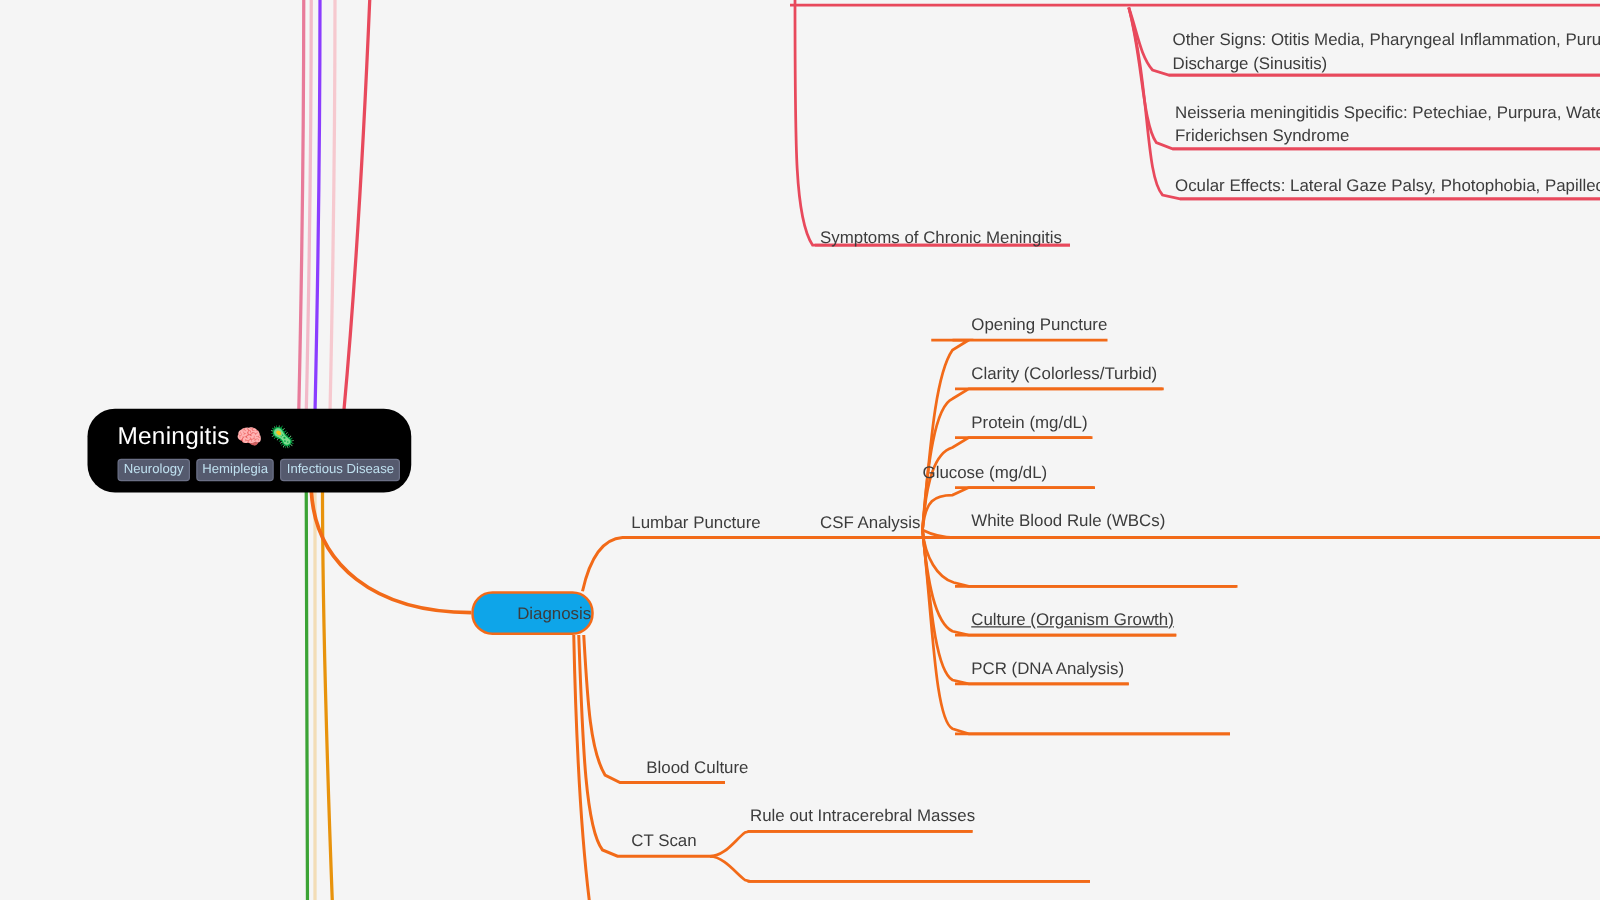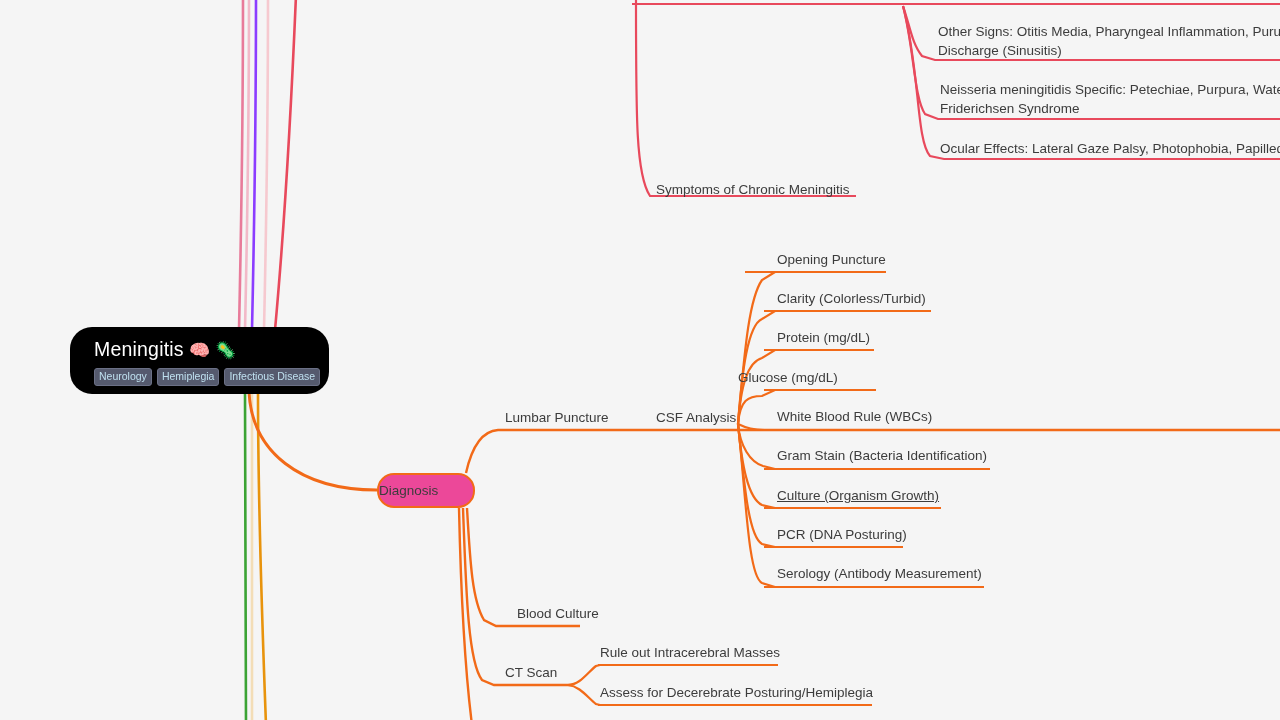--- a/index.html
+++ b/index.html
@@ -62,26 +62,26 @@
     background: #555a6e;
     border: 1px solid #6b7086;
     border-radius: 3px;
     padding: 1px 4px 2px 4px;
     white-space: nowrap;
   }
   
   .pill-node {
     position: absolute;
     box-sizing: border-box;
-    background: #ec4899;
+    background: #0ea5e9;
     border: 2.5px solid #f26a18;
     border-radius: 17px;
     display: flex;
     align-items: center;
-    justify-content: flex-start;
+    justify-content: flex-end;
     z-index: 30;
   }
   .pill-node span {
     font-size: 13.5px;
     color: #3c3c3c;
     white-space: nowrap;
   }
   
   .label {
     position: absolute;
@@ -231,21 +231,18 @@
 
   <div class="label" style="left:505px; top:604px;margin-left:12px;">Blood Culture</div>
 
   <div class="label" style="left:505px; top:663px;">CT Scan</div>
 
   <div class="label" style="left:777px; top:250px;">Opening Puncture</div>
   <div class="label" style="left:777px; top:289px;">Clarity (Colorless/Turbid)</div>
   <div class="label" style="left:777px; top:328px;">Protein (mg/dL)</div>
   <div class="label" style="left:738px; top:368px;">Glucose (mg/dL)</div>
   <div class="label" style="left:777px; top:407px;">White Blood Rule (WBCs)</div>
-  <div class="label" style="left:777px; top:446px;">Gram Stain (Bacteria Identification)</div>
   <div class="label" style="left:777px; top:486px;text-decoration:underline;">Culture (Organism Growth)</div>
-  <div class="label" style="left:777px; top:525px;">PCR (DNA Posturing)</div>
-  <div class="label" style="left:777px; top:564px;">Serology (Antibody Measurement)</div>
+  <div class="label" style="left:777px; top:525px;">PCR (DNA Analysis)</div>
 
   <div class="label" style="left:600px; top:643px;">Rule out Intracerebral Masses</div>
-  <div class="label" style="left:600px; top:683px;">Assess for Decerebrate Posturing/Hemiplegia</div>
 
 </div>
 
 </body></html>

